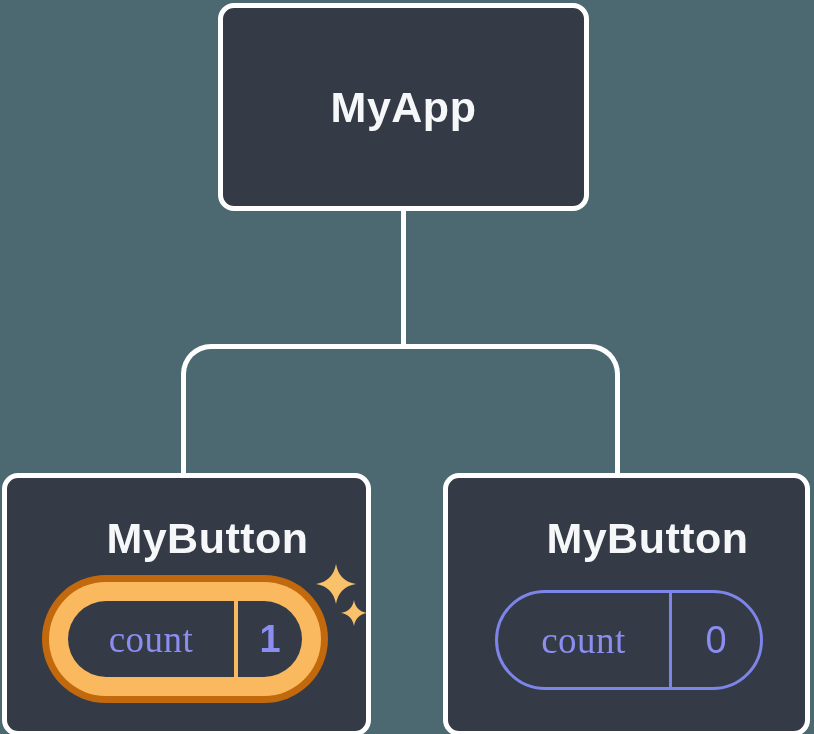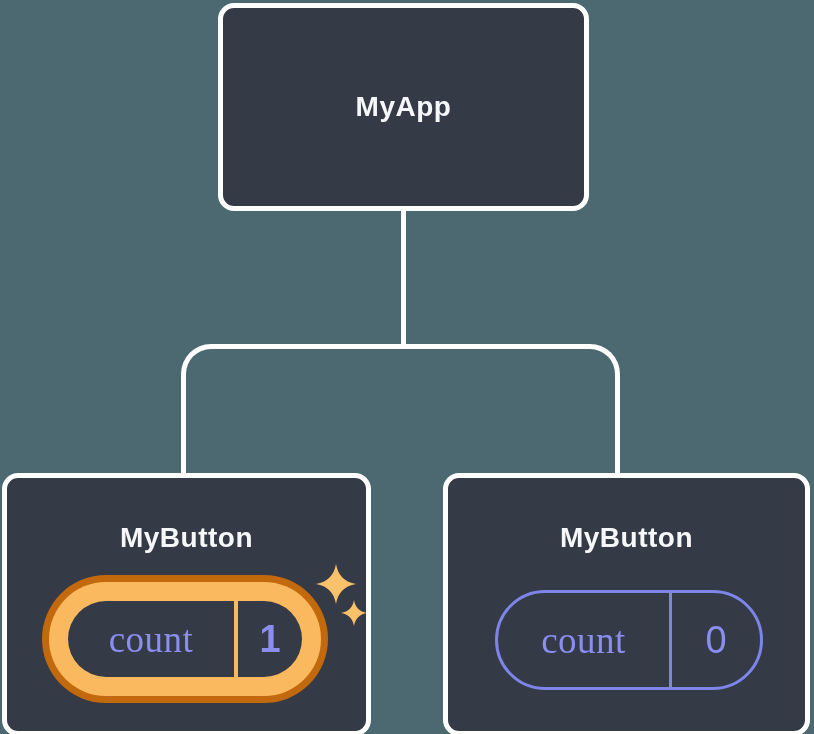--- a/index.html
+++ b/index.html
@@ -33,25 +33,25 @@
     z-index:2;
   }
   .node.root{
     left:218px;top:3px;width:371px;height:208px;
     display:flex;align-items:center;justify-content:center;
   }
   .node.child-left{left:2px;top:473px;width:369px;height:263px;}
   .node.child-right{left:443px;top:473px;width:367px;height:263px;}
   .node-title{
     color:var(--title,#F6F7F9);
-    font-size:28px;font-weight:600;letter-spacing:.5px;
+    font-size:43px;font-weight:600;letter-spacing:.5px;
   }
   .child-title{
     position:absolute;left:0;top:34px;width:100%;height:52px;
-    display:flex;align-items:center;justify-content:center;
+    display:flex;align-items:center;justify-content:center;padding-left:21px;
   }
   
   .pill-plain{
     position:absolute;left:47px;top:112px;width:268px;height:100px;
     border:3px solid var(--pill-border,#7E85E8);
     border-radius:50px;box-sizing:border-box;
     display:flex;align-items:stretch;
   }
   .pill-plain .seg-key{width:171px;display:flex;align-items:center;justify-content:center;}
   .pill-plain .seg-val{flex:1;display:flex;align-items:center;justify-content:center;}

